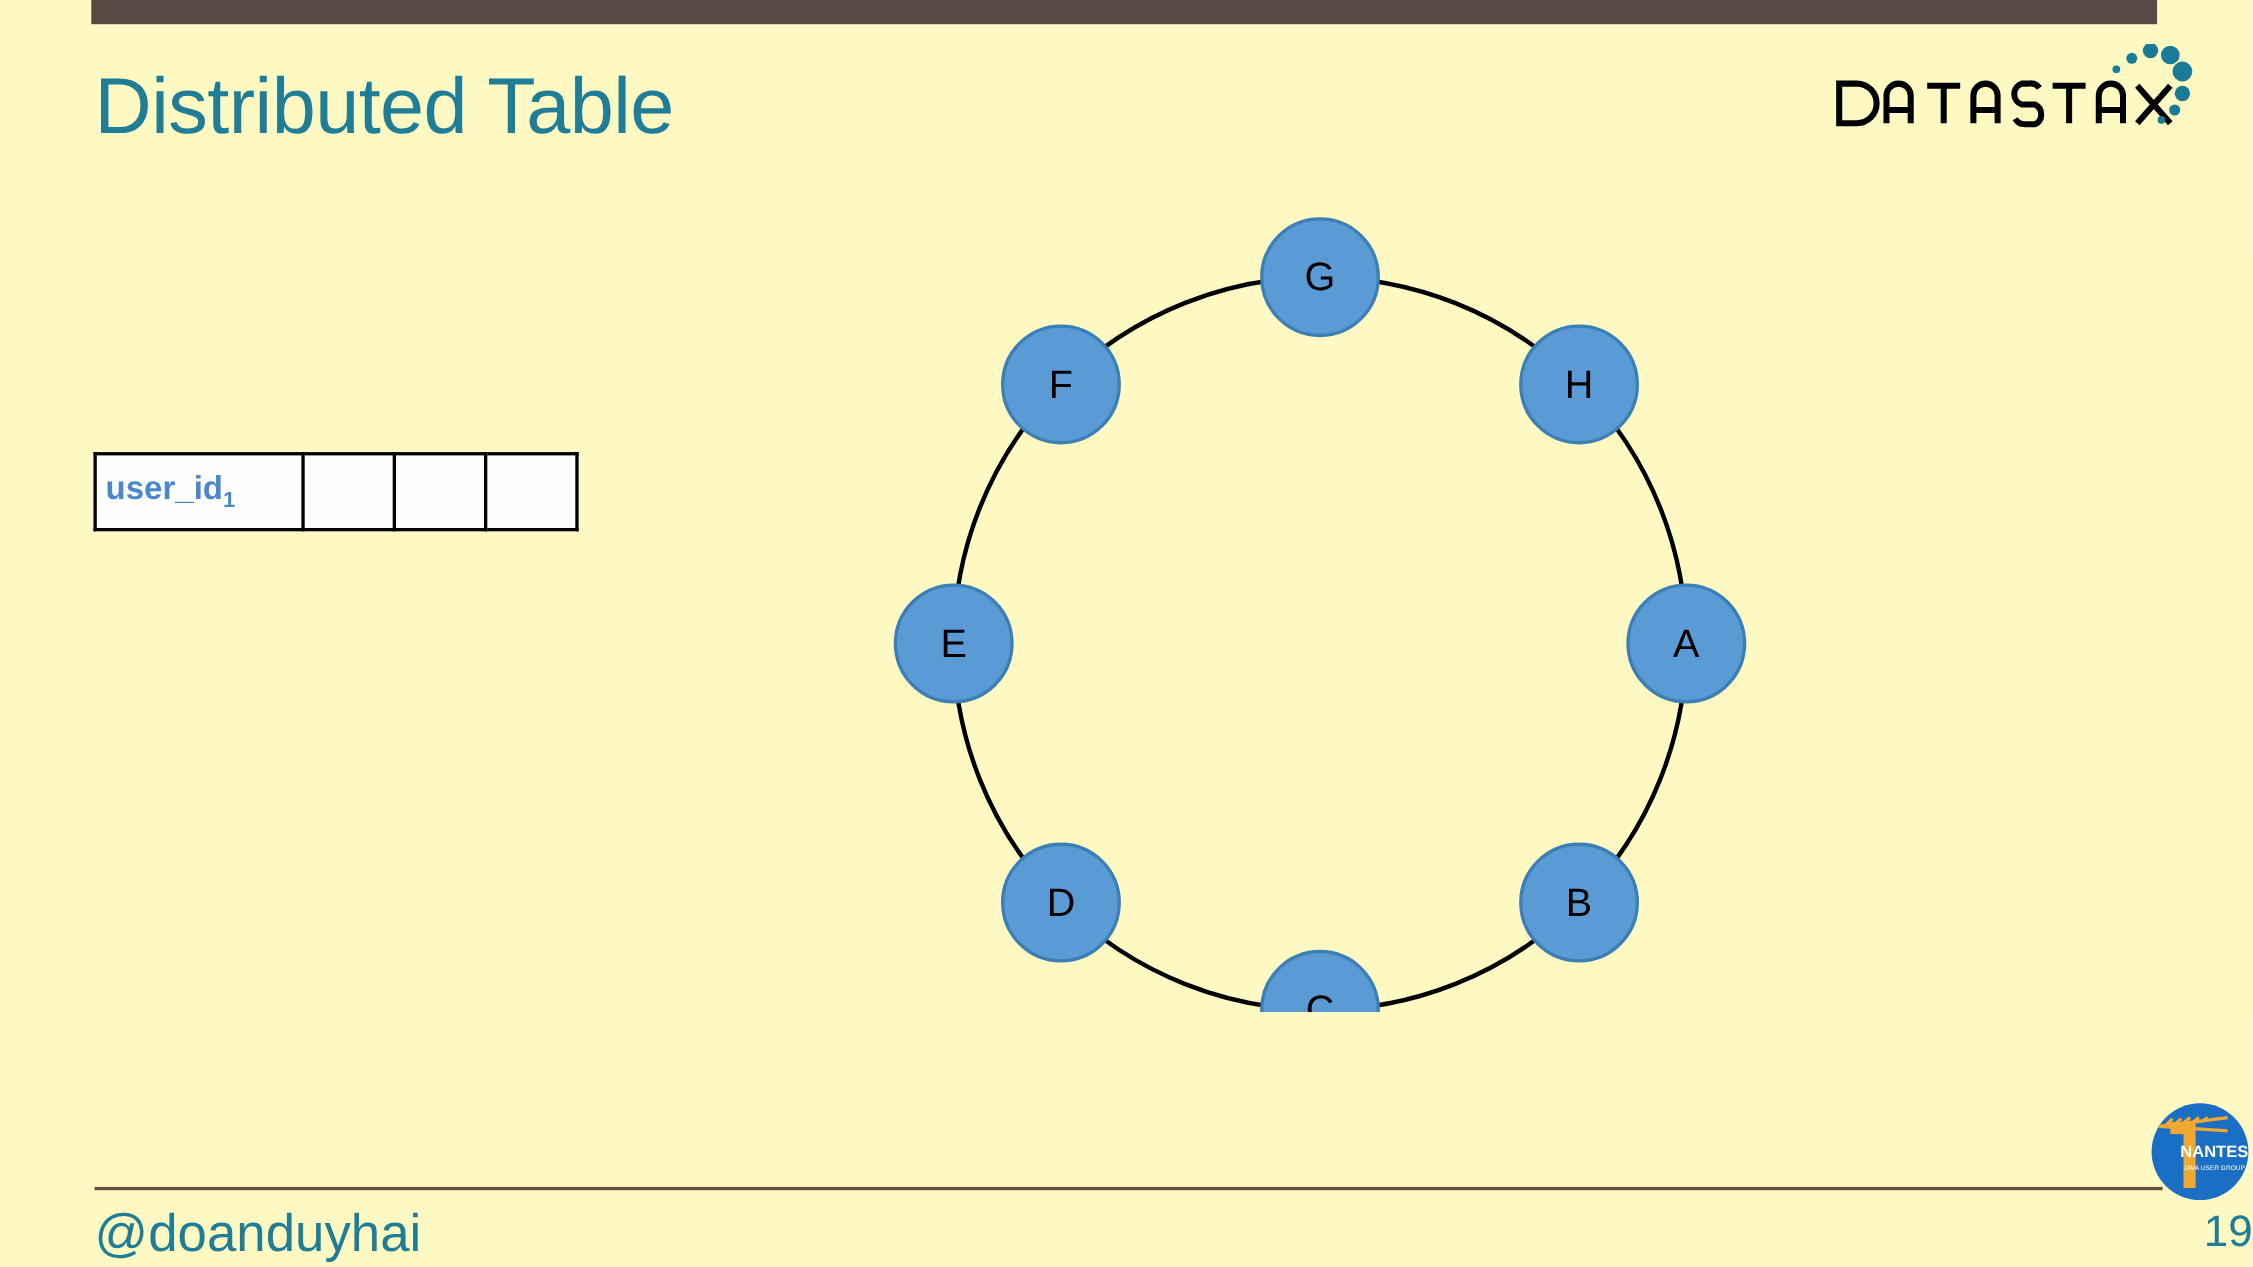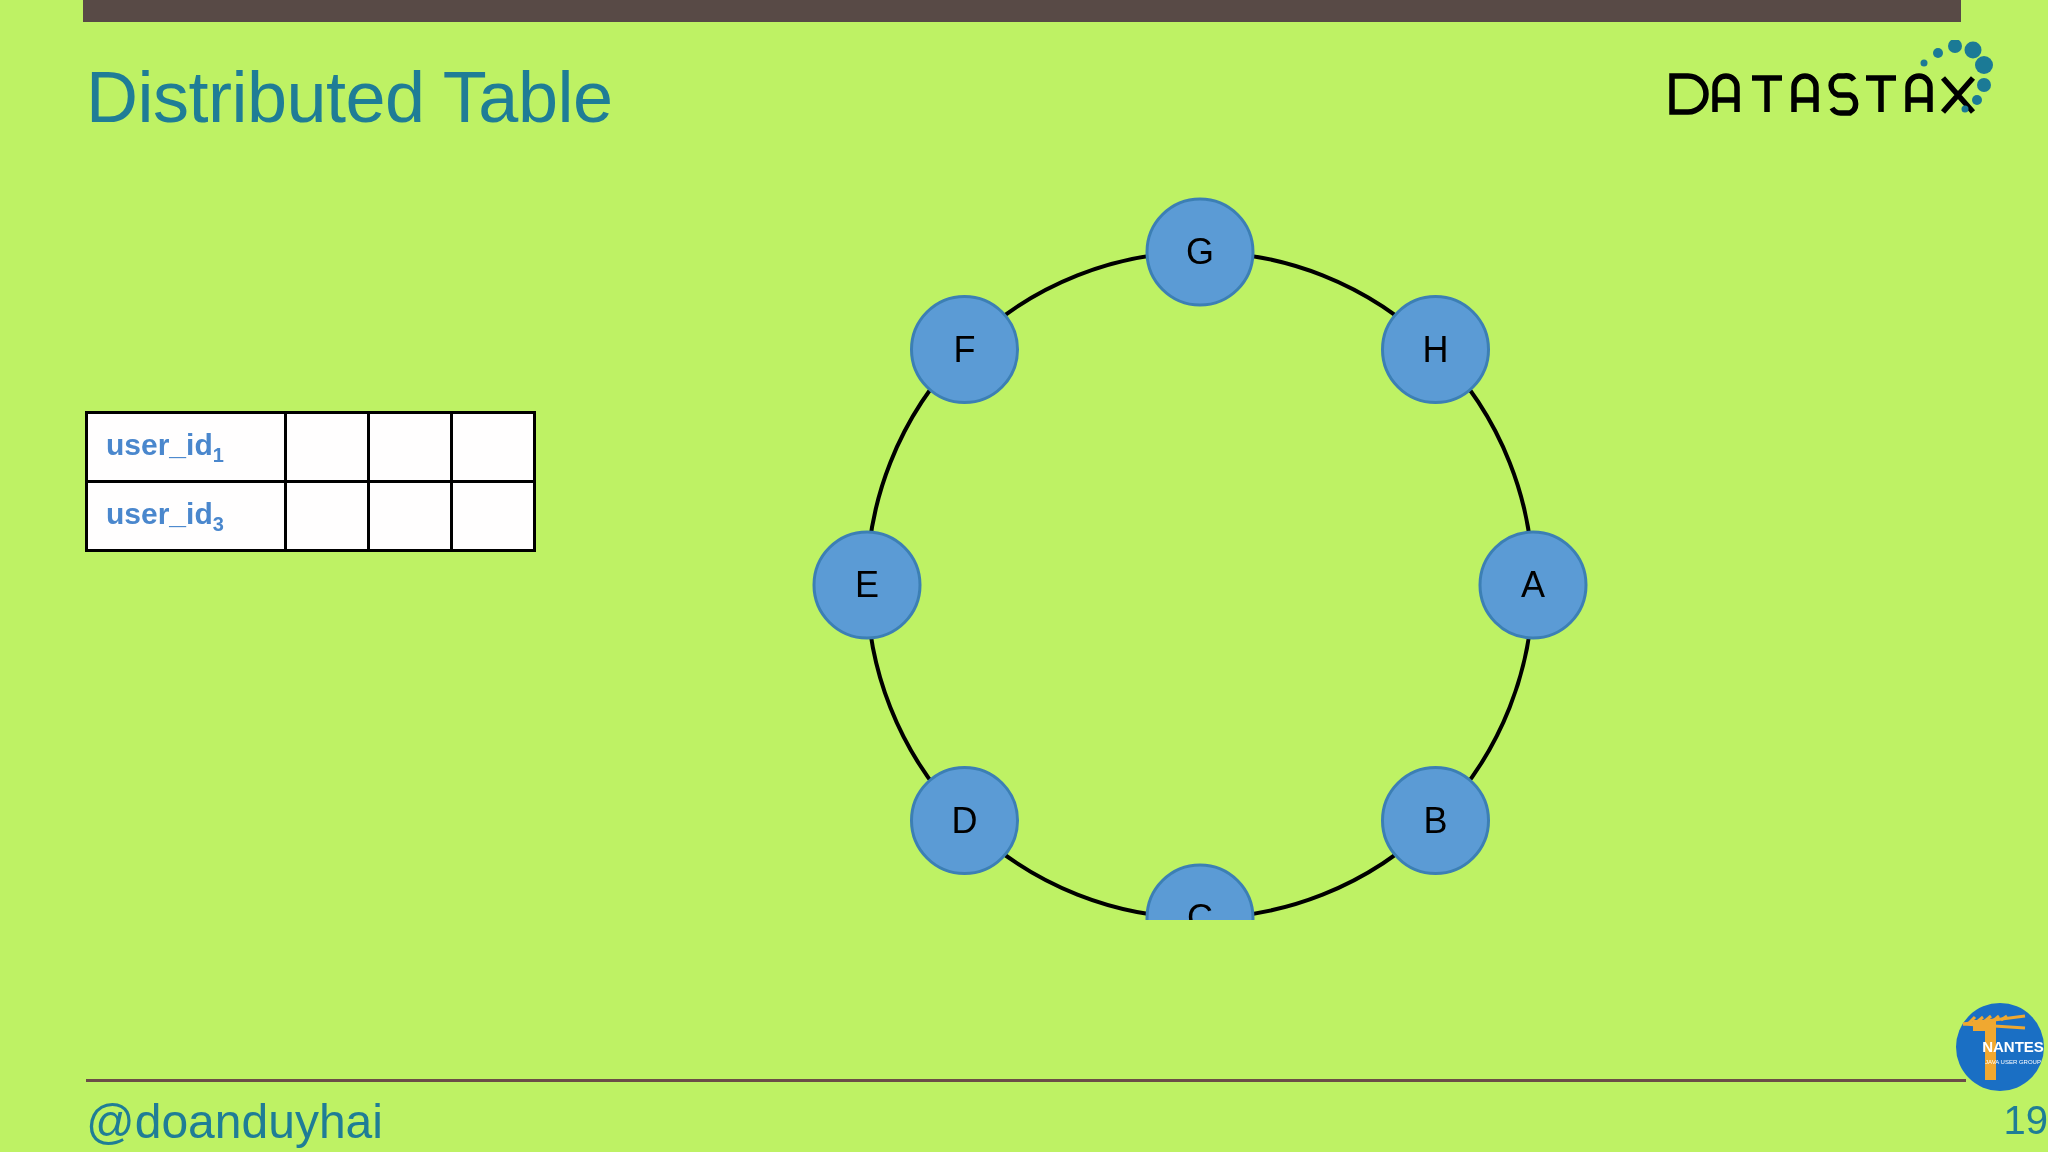--- a/index.html
+++ b/index.html
@@ -7,21 +7,21 @@
     padding: 0;
     background: #ffffff;
   }
   body {
     font-family: "Liberation Sans", sans-serif;
   }
   #slide {
     position: relative;
     width: 2048px;
     height: 1152px;
-    background: #bef264;
+    background: #fef9c3;
     overflow: hidden;
   }
 
   
   #top-bar {
     position: absolute;
     left: 83px;
     top: 0px;
     width: 1878px;
     height: 22px;
@@ -59,21 +59,21 @@
     table-layout: fixed;
   }
   #user-table td {
     border: 3px solid #000000;
     height: 66px;
     padding: 0;
     background: #fffefe;
   }
   #user-table td.label-cell {
     width: 178px;
-    padding-left: 18px;
+    padding-left: 8px;
     font-size: 30px;
     font-weight: bold;
     color: #4a87cd;
     white-space: nowrap;
     vertical-align: middle;
   }
   #user-table td.empty-cell { width: 80px; }
   .sub {
     font-size: 20px;
     vertical-align: sub;
@@ -164,26 +164,20 @@
         <circle cx="258" cy="23" r="3.5"></circle>
         <circle cx="299" cy="69" r="3.5"></circle>
       </g>
     </svg>
   </div>
 
   <table id="user-table">
     <tbody>
       <tr>
         <td class="label-cell"><span>user_id</span><span class="sub">1</span></td>
-        <td class="empty-cell"></td>
-        <td class="empty-cell"></td>
-        <td class="empty-cell"></td>
-      </tr>
-      <tr>
-        <td class="label-cell"><span>user_id</span><span class="sub">3</span></td>
         <td class="empty-cell"></td>
         <td class="empty-cell"></td>
         <td class="empty-cell"></td>
       </tr>
     </tbody>
   </table>
 
   <div id="ring-diagram">
     <svg viewBox="0 0 820 760" width="820" height="760" aria-hidden="true">
       <circle cx="410" cy="425" r="333" fill="none" stroke="#000000" stroke-width="4"></circle>

